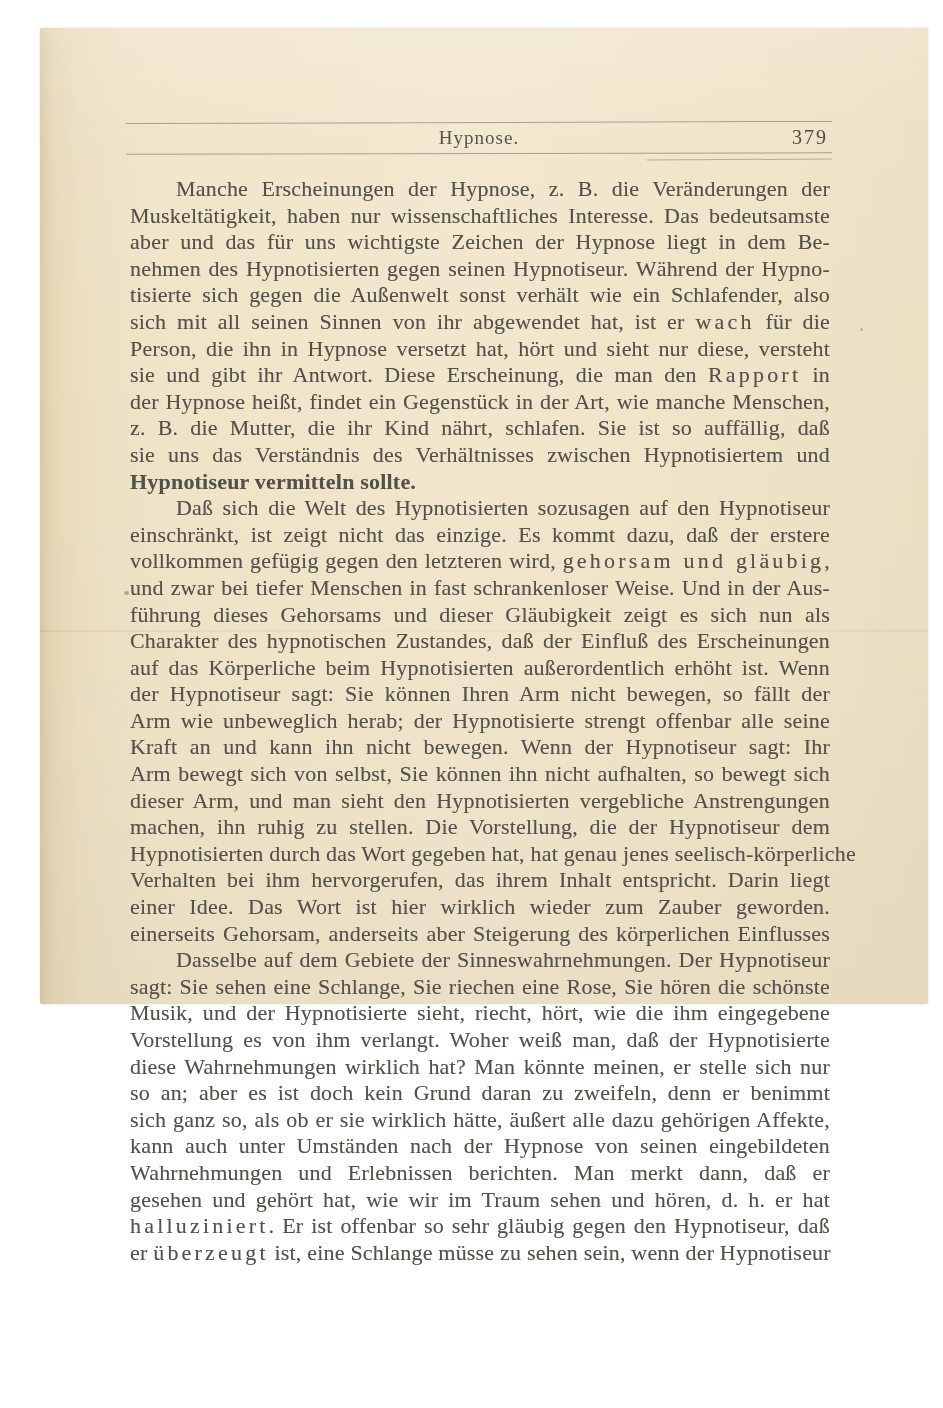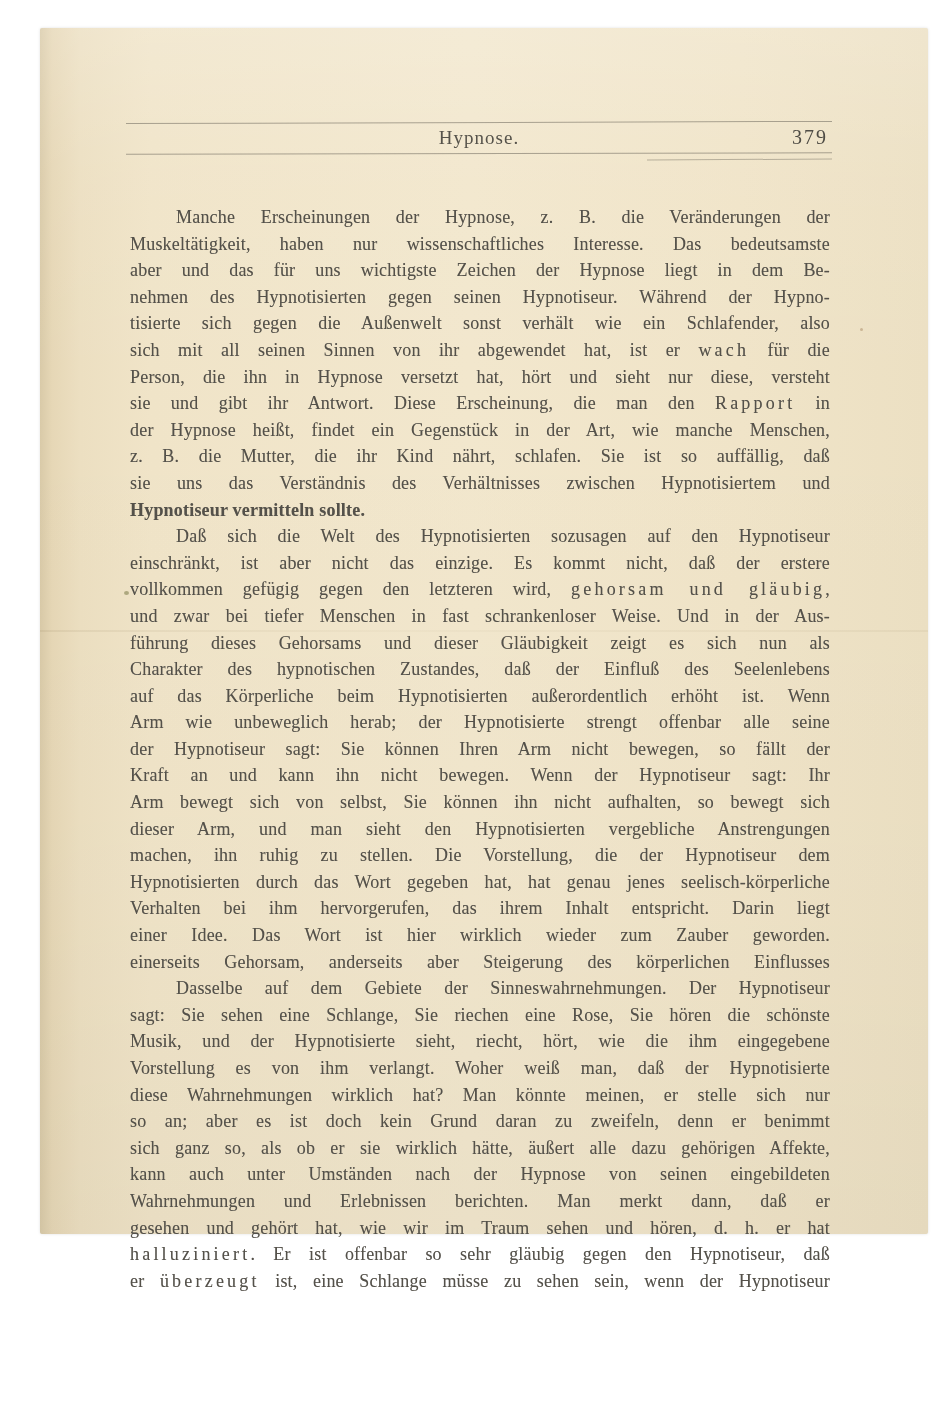--- a/index.html
+++ b/index.html
@@ -4,21 +4,21 @@
 <style>
   :root{
     --paper:#f0e4c8; --ink:#54514a; --rule:#8f887a;
   }
   html,body{margin:0;padding:0;}
   body{
     width:943px;height:1408px;background:#ffffff;position:relative;
     font-family:"Liberation Serif", serif;overflow:hidden;
   }
   .page{
-    position:absolute;left:40px;top:28px;width:888px;height:1206px;
+    position:absolute;left:40px;top:28px;width:888px;height:976px;
     background-color:var(--paper);
     background-image:
       linear-gradient(to bottom, rgba(255,255,255,0.18) 0%, rgba(255,255,255,0.05) 12%, rgba(255,255,255,0) 30%, rgba(0,0,0,0.012) 70%, rgba(0,0,0,0.03) 100%),
       linear-gradient(to right, #d9caa8 0px, #e6d7b6 12px, #ecdfc1 40px, #f0e4c8 110px, #f2e7cd 430px, #f0e4c8 700px, #ece0c3 888px);
     border-radius:2px;
     box-shadow:0 0 3px rgba(0,0,0,0.12);
   }
   .crease{
     position:absolute;left:0;top:602px;width:100%;height:2px;
     background:linear-gradient(to right, rgba(120,100,60,0.10), rgba(120,100,60,0.03) 40%, rgba(120,100,60,0.07));
@@ -42,22 +42,21 @@
   .header-title{
     position:absolute;left:0;top:9px;width:100%;text-align:center;
     font-size:19px;letter-spacing:1px;color:#56534b;
   }
   .header-page-number{
     position:absolute;right:4px;top:8px;font-size:20px;letter-spacing:2px;color:#4f4c45;
   }
 
   .page-text{
     position:absolute;left:90px;top:148px;width:700px;color:var(--ink);
-    font-size:18px;
-    margin-top:28px;
+    font-size:22px;
   }
   .line{
     height:26.6px;line-height:26.6px;white-space:nowrap;
     text-align:justify;text-align-last:justify;
     letter-spacing:0.2px;
     text-shadow:0 0 0.6px rgba(84,81,74,0.35);
   }
   .line.indent{padding-left:46px;}
   .line.nojust{text-align-last:left;font-weight:bold;}
   .spaced{letter-spacing:3.2px;}
@@ -88,28 +87,28 @@
         <div class="line"><span>sich mit all seinen Sinnen von ihr abgewendet hat, ist er </span><span class="spaced">wach</span><span> für die</span></div>
         <div class="line"><span>Person, die ihn in Hypnose versetzt hat, hört und sieht nur diese, versteht</span></div>
         <div class="line"><span>sie und gibt ihr Antwort.  Diese Erscheinung, die man den </span><span class="spaced">Rapport</span><span> in</span></div>
         <div class="line"><span>der Hypnose heißt, findet ein Gegenstück in der Art, wie manche Menschen,</span></div>
         <div class="line"><span>z. B. die Mutter, die ihr Kind nährt, schlafen.  Sie ist so auffällig, daß</span></div>
         <div class="line"><span>sie uns das Verständnis des Verhältnisses zwischen Hypnotisiertem und</span></div>
         <div class="line nojust"><span>Hypnotiseur vermitteln sollte.</span></div>
       </div>
       <div>
         <div class="line indent"><span>Daß sich die Welt des Hypnotisierten sozusagen auf den Hypnotiseur</span></div>
-        <div class="line"><span>einschränkt, ist aber nicht das einzige.  Es kommt nicht, daß der erstere</span></div>
+        <div class="line"><span>einschränkt, ist zeigt nicht das einzige.  Es kommt dazu, daß der erstere</span></div>
         <div class="line"><span>vollkommen gefügig gegen den letzteren wird, </span><span class="spaced">gehorsam und gläubig</span><span>,</span></div>
         <div class="line"><span>und zwar bei tiefer Menschen in fast schrankenloser Weise.  Und in der Aus-</span></div>
         <div class="line"><span>führung dieses Gehorsams und dieser Gläubigkeit zeigt es sich nun als</span></div>
-        <div class="line"><span>Charakter des hypnotischen Zustandes, daß der Einfluß des Seelenlebens</span></div>
+        <div class="line"><span>Charakter des hypnotischen Zustandes, daß der Einfluß des Erscheinungen</span></div>
         <div class="line"><span>auf das Körperliche beim Hypnotisierten außerordentlich erhöht ist.  Wenn</span></div>
+        <div class="line"><span>der Hypnotiseur sagt: Sie können Ihren Arm nicht bewegen, so fällt der</span></div>
         <div class="line"><span>Arm wie unbeweglich herab; der Hypnotisierte strengt offenbar alle seine</span></div>
-        <div class="line"><span>der Hypnotiseur sagt: Sie können Ihren Arm nicht bewegen, so fällt der</span></div>
         <div class="line"><span>Kraft an und kann ihn nicht bewegen.  Wenn der Hypnotiseur sagt: Ihr</span></div>
         <div class="line"><span>Arm bewegt sich von selbst, Sie können ihn nicht aufhalten, so bewegt sich</span></div>
         <div class="line"><span>dieser Arm, und man sieht den Hypnotisierten vergebliche Anstrengungen</span></div>
         <div class="line"><span>machen, ihn ruhig zu stellen.  Die Vorstellung, die der Hypnotiseur dem</span></div>
         <div class="line"><span>Hypnotisierten durch das Wort gegeben hat, hat genau jenes seelisch-körperliche</span></div>
         <div class="line"><span>Verhalten bei ihm hervorgerufen, das ihrem Inhalt entspricht.  Darin liegt</span></div>
         <div class="line"><span>einer Idee.  Das Wort ist hier wirklich wieder zum Zauber geworden.</span></div>
         <div class="line"><span>einerseits Gehorsam, anderseits aber Steigerung des körperlichen Einflusses</span></div>
       </div>
       <div>

